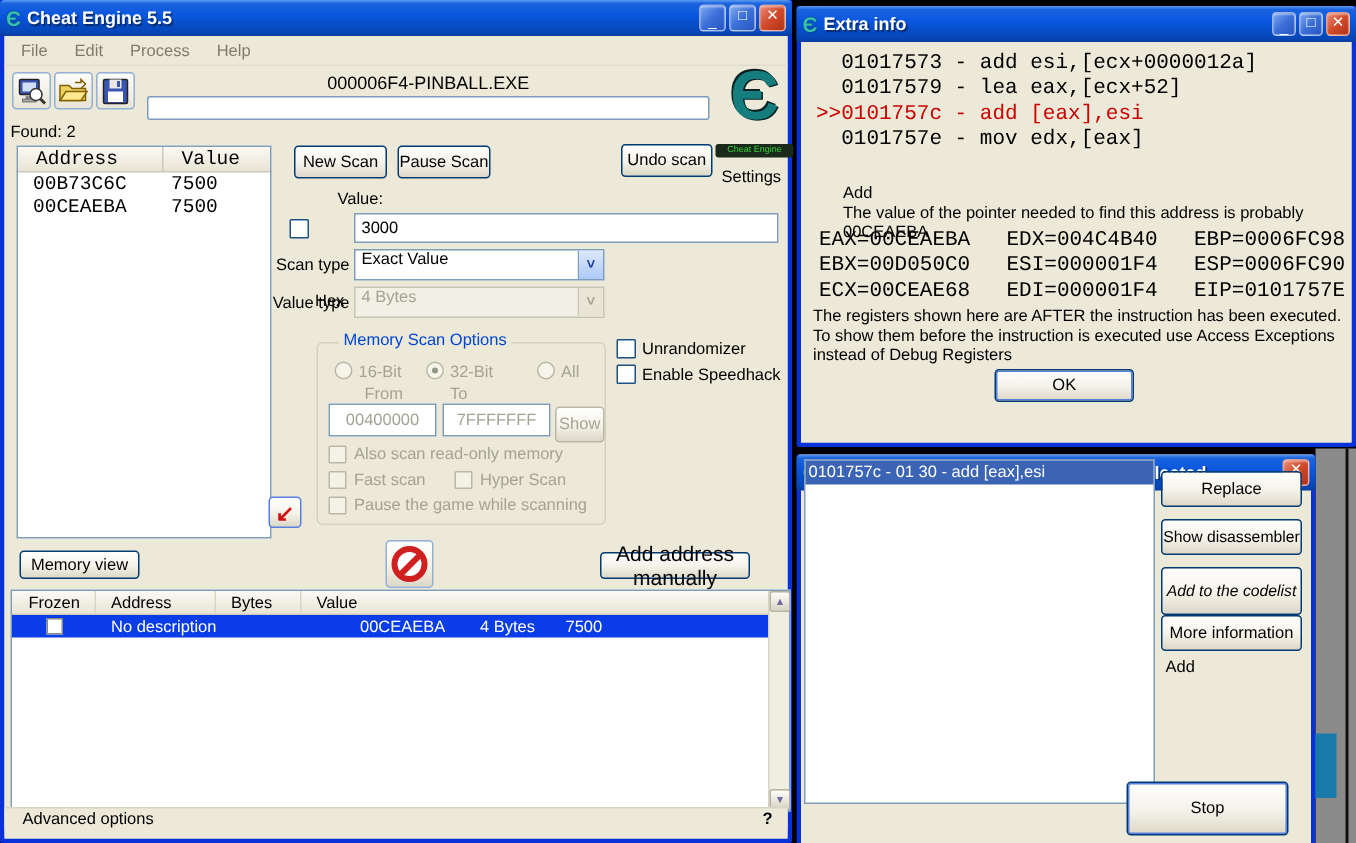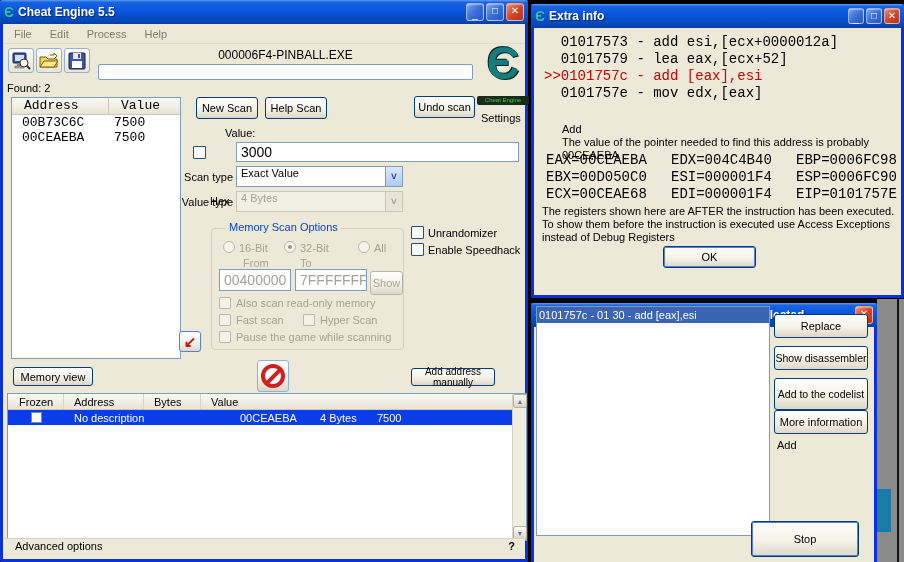--- a/index.html
+++ b/index.html
@@ -35,21 +35,21 @@
   
   .xp-btn{position:absolute;background:var(--btn-grad);border:1px solid var(--btn-border);border-radius:3px;
     font-family:"Liberation Sans",sans-serif;font-size:11px;text-align:center;display:flex;align-items:center;justify-content:center;color:#000;}
   .xp-btn.default{box-shadow:0 0 0 1px #5a7edc inset;}
   .cb{position:absolute;width:13px;height:13px;background:#fff;border:1px solid #1d5281;border-radius:1px;}
   .cb.disabled{background:#f4f2e6;border-color:#b9b8a8;}
   .radio{position:absolute;width:12px;height:12px;border-radius:50%;background:#f7f5ea;border:1px solid #b9b8a8;}
   .radio .dot{position:absolute;left:3px;top:3px;width:4px;height:4px;border-radius:50%;background:#8e9a84;}
   .lbl{position:absolute;white-space:nowrap;}
   .disabled-lbl{color:var(--disabled-text);}
-  .field{position:absolute;background:#fff;border:1px solid var(--sunken);font-size:14px;padding:2px 4px;white-space:nowrap;overflow:hidden;}
+  .field{position:absolute;background:#fff;border:1px solid var(--sunken);font-size:11px;padding:2px 4px;white-space:nowrap;overflow:hidden;}
   .combo{position:absolute;background:#fff;border:1px solid var(--sunken);display:flex;align-items:flex-start;}
   .combo .ctext{flex:1;padding-left:4px;white-space:nowrap;overflow:hidden;}
   .combo .carrow{width:17px;align-self:stretch;border-left:1px solid var(--sunken);
     background:linear-gradient(180deg,#dce8fb,#aecafa);color:#1c3e9c;font-weight:bold;font-size:10px;display:flex;align-items:center;justify-content:center;border-radius:0 1px 1px 0;}
   .combo.disabled{background:#f2f0e4;border-color:#c7c5b4;}
   .combo.disabled .ctext{color:var(--disabled-text);}
   .combo.disabled .carrow{background:#e8e5d6;color:#a5a393;border-color:#c7c5b4;}
   .sunkenbox{position:absolute;background:#fff;border:1px solid var(--sunken);}
 
   
@@ -161,21 +161,21 @@
       <span class="c1">00B73C6C</span>
       <span class="c2">7500</span>
     </div>
     <div class="fl-row">
       <span class="c1">00CEAEBA</span>
       <span class="c2">7500</span>
     </div>
   </div>
 
   <div class="xp-btn" style="left:193px;top:97px;width:62px;height:22px;">New Scan</div>
-  <div class="xp-btn" style="left:262px;top:97px;width:62px;height:22px;">Help Scan</div>
+  <div class="xp-btn" style="left:262px;top:97px;width:62px;height:22px;">Pause Scan</div>
   <div class="xp-btn" style="left:411px;top:96px;width:61px;height:22px;">Undo scan</div>
 
   <div class="lbl" style="left:474px;top:36px;width:52px;text-align:center;font-size:46px;font-weight:bold;color:var(--logo-teal);text-shadow:1px 1px 0 #042020,-1px -1px 0 #042020;line-height:1.2;">Є</div>
   <div class="lbl" style="left:474px;top:96px;width:52px;height:9px;background:#1a2a1a;color:#35d035;font-size:6px;text-align:center;line-height:9px;border-radius:2px;">Cheat Engine</div>
   <div class="lbl" style="left:478px;top:112px;">Settings</div>
 
   <div class="lbl" style="left:222px;top:127px;">Value:</div>
   <span class="cb" style="left:190px;top:146px;"></span>
   <div class="lbl" style="left:207px;top:147px;margin-top:48px;">Hex</div>
   <div class="field" style="left:233px;top:142px;width:283px;height:20px;line-height:14px;">3000</div>
@@ -222,21 +222,21 @@
   <div class="lbl" style="left:425px;top:244px;">Enable Speedhack</div>
 
   <div class="xp-btn" style="left:176px;top:331px;width:22px;height:21px;border-color:#5a7edc;">
     <span style="color:#d01010;font-size:15px;font-weight:bold;">↙</span>
   </div>
 
   <div class="xp-btn" style="left:10px;top:367px;width:80px;height:19px;">Memory view</div>
   <div class="xp-btn" style="left:254px;top:360px;width:32px;height:32px;border-color:#94b0d4;">
     <span class="no-circle" style="position:relative;display:block;"></span>
   </div>
-  <div class="xp-btn" style="left:408px;top:368px;width:84px;height:18px;font-size:10px;">Add address manually</div>
+  <div class="xp-btn" style="left:397px;top:368px;width:100px;height:18px;font-size:14px;">Add address manually</div>
 
   <div class="sunkenbox" style="left:4px;top:393px;width:520px;height:148px;">
     <div class="tbl-header">
       <span class="hc" style="width:56px;padding-left:11px;">Frozen</span>
       <span class="hc" style="width:80px;">Address</span>
       <span class="hc" style="width:57px;">Bytes</span>
       <span class="hc" style="width:130px;border-right:none;">Value</span>
     </div>
     <div class="tbl-row">
       <span style="width:56px;display:flex;justify-content:center;">
@@ -309,17 +309,17 @@
       <span class="tb-btn close">
           <span class="g">✕</span>
         </span>
     </span>
   </div>
   <div class="op-list">
     <div class="op-item">0101757c - 01 30 - add [eax],esi</div>
   </div>
   <div class="xp-btn" style="left:240px;top:11px;width:94px;height:24px;">Replace</div>
   <div class="xp-btn" style="left:240px;top:43px;width:94px;height:24px;font-size:10.5px;">Show disassembler</div>
-  <div class="xp-btn" style="left:240px;top:75px;width:94px;height:32px;font-size:10.5px;">Add to the codelist</div>
+  <div class="xp-btn" style="left:240px;top:75px;width:94px;height:32px;font-size:10.5px;font-style:italic;">Add to the codelist</div>
   <div class="xp-btn" style="left:240px;top:107px;width:94px;height:24px;">More information</div>
   <div class="lbl" style="left:243px;top:136px;">Add</div>
   <div class="xp-btn default" style="left:217px;top:218px;width:108px;height:36px;">Stop</div>
 </div>
 
 </body></html>

